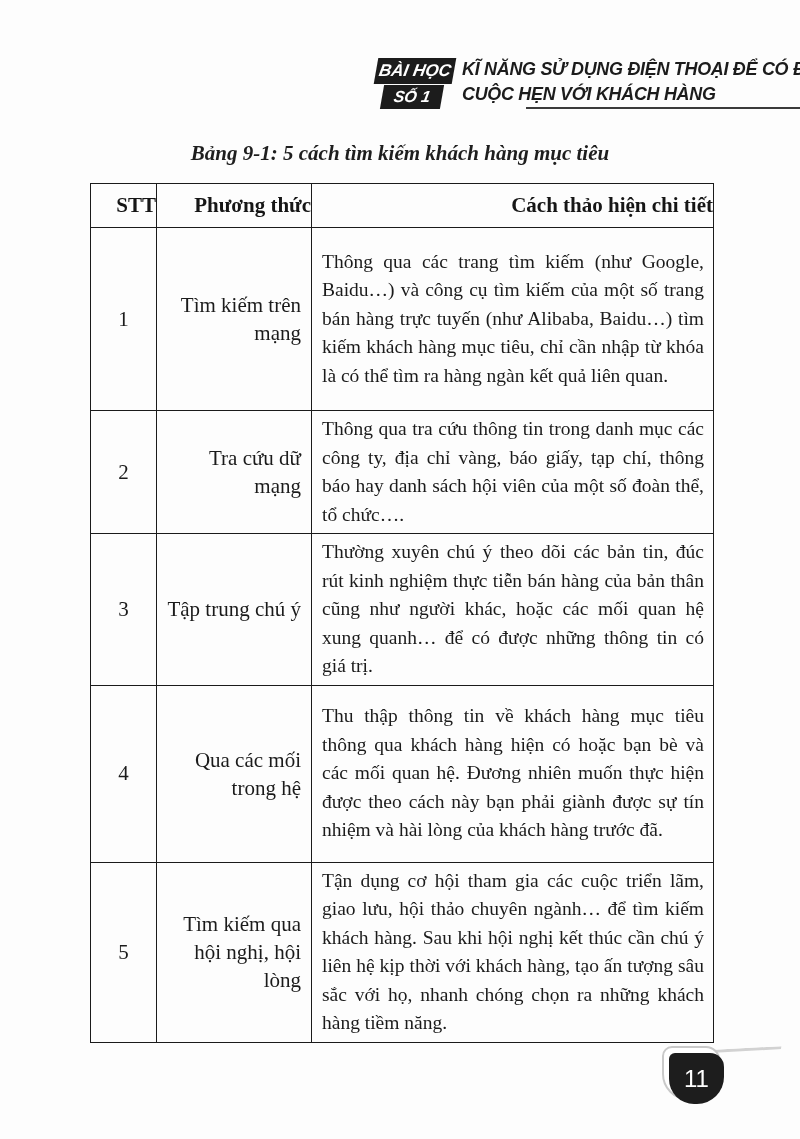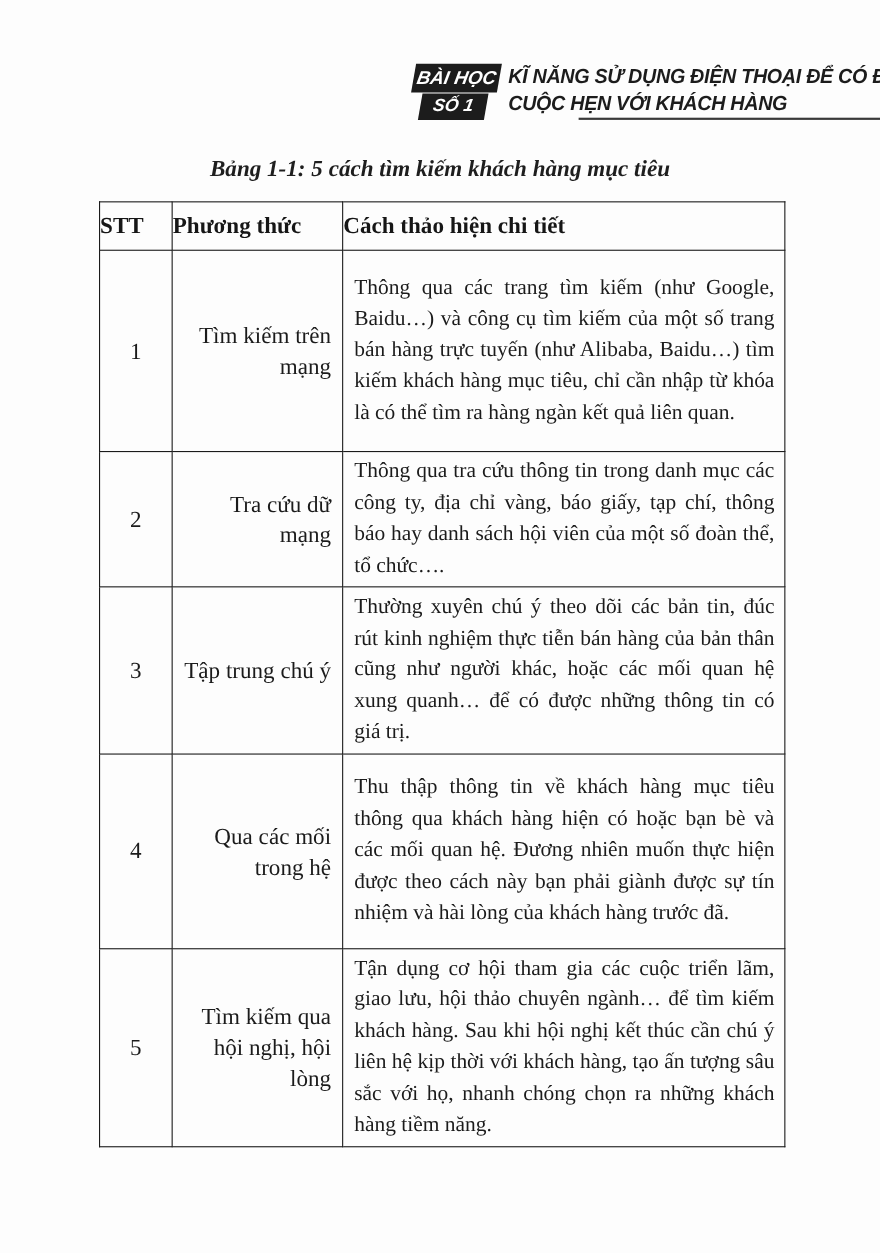--- a/index.html
+++ b/index.html
@@ -70,21 +70,21 @@
   table.methods col.c-stt { width: 66px; }
   table.methods col.c-method { width: 155px; }
   table.methods col.c-detail { width: 402px; }
   table.methods th, table.methods td {
     border: 1.6px solid #1b1b1b;
     vertical-align: middle;
   }
   table.methods th {
     font-size: 21px;
     font-weight: 700;
-    text-align: left;
+    text-align: right;
     height: 44px;
     color: #161616;
   }
   td.stt-cell { text-align: center; font-size: 21px; }
   td.method-cell {
     text-align: right;
     font-size: 21px;
     line-height: 28px;
     padding: 2px 10px;
   }
@@ -134,21 +134,21 @@
   <div class="lesson-header">
     <div class="badge badge-1">BÀI HỌC</div>
     <div class="badge badge-2">SỐ 1</div>
     <div class="lesson-title">
       <div>KĨ NĂNG SỬ DỤNG ĐIỆN THOẠI ĐỂ CÓ ĐƯỢC</div>
       <div>CUỘC HẸN VỚI KHÁCH HÀNG</div>
       <div class="header-underline"></div>
     </div>
   </div>
 
-  <div class="table-caption">Bảng 1-1: 5 cách tìm kiếm khách hàng mục tiêu</div>
+  <div class="table-caption">Bảng 9-1: 5 cách tìm kiếm khách hàng mục tiêu</div>
 
   <table class="methods">
     <colgroup>
         <col class="c-stt">
         <col class="c-method">
         <col class="c-detail">
       </colgroup>
     <thead>
       <tr>
         <th>STT</th>
@@ -178,14 +178,19 @@
         <td class="detail-cell">Thu thập thông tin về khách hàng mục tiêu thông qua khách hàng hiện có hoặc bạn bè và các mối quan hệ. Đương nhiên muốn thực hiện được theo cách này bạn phải giành được sự tín nhiệm và hài lòng của khách hàng trước đã.</td>
       </tr>
       <tr class="r5">
         <td class="stt-cell">5</td>
         <td class="method-cell">Tìm kiếm qua hội nghị, hội lòng</td>
         <td class="detail-cell">Tận dụng cơ hội tham gia các cuộc triển lãm, giao lưu, hội thảo chuyên ngành… để tìm kiếm khách hàng. Sau khi hội nghị kết thúc cần chú ý liên hệ kịp thời với khách hàng, tạo ấn tượng sâu sắc với họ, nhanh chóng chọn ra những khách hàng tiềm năng.</td>
       </tr>
     </tbody>
   </table>
 
+  <div class="page-badge-wrap">
+    <div class="badge-swoosh"></div>
+    <div class="badge-ghost"></div>
+    <div class="page-badge">11</div>
+  </div>
 
 </div>
 
 </body></html>

